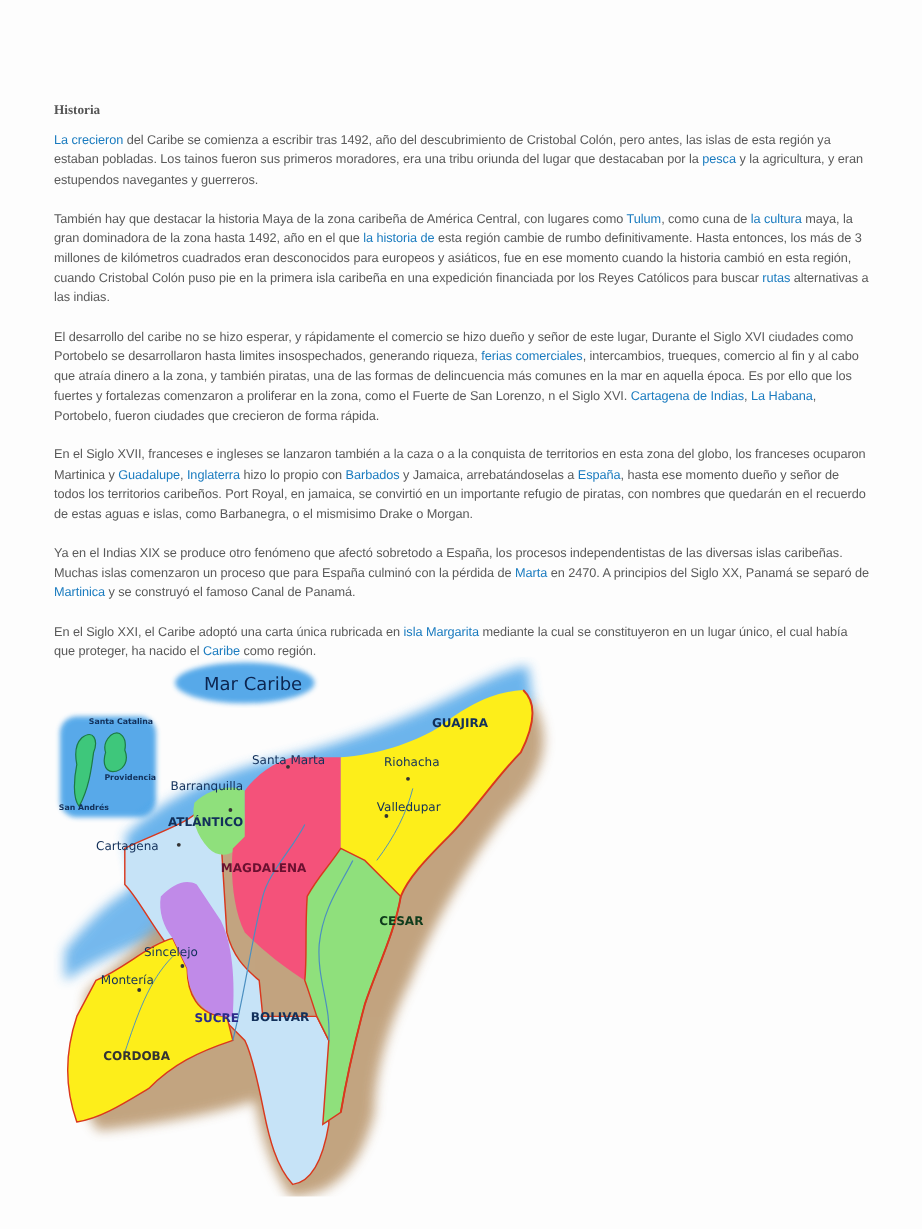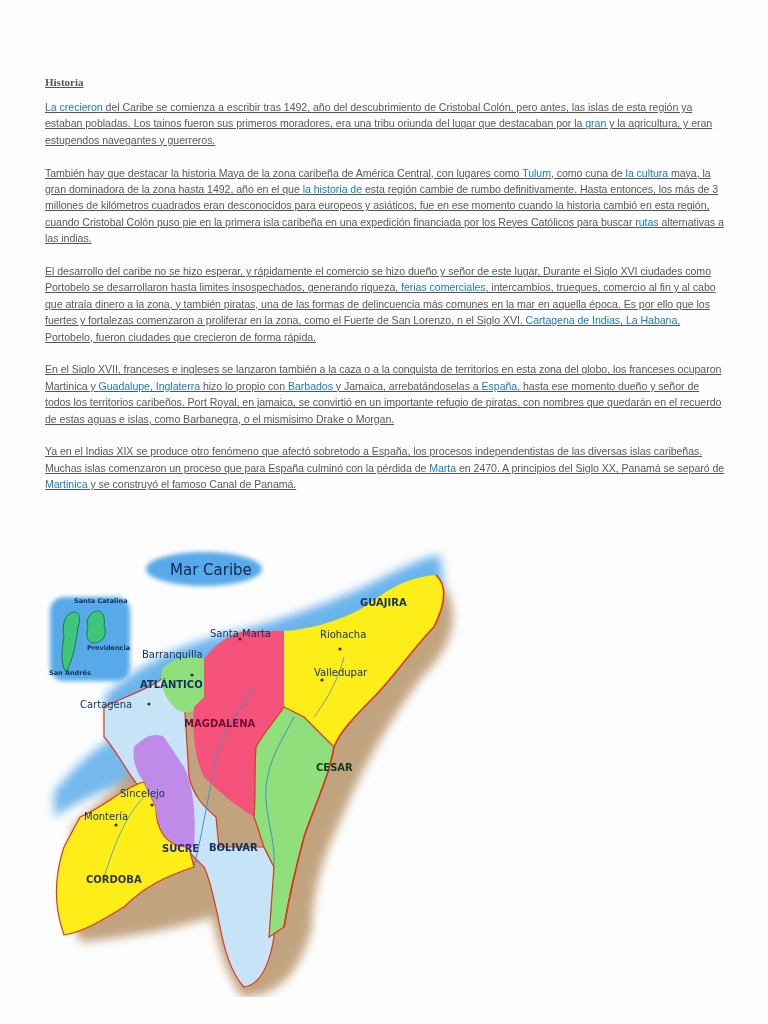--- a/index.html
+++ b/index.html
@@ -3,21 +3,21 @@
   <meta charset="utf-8">
   <style>
     html, body { margin: 0; padding: 0; }
     body {
       width: 768px; height: 1024px; overflow: hidden;
       background: #fdfdfd;
       font-family: "Liberation Sans", sans-serif;
       color: #555;
       position: relative;
     }
-    .doc { position: absolute; left: 45px; top: 74px; width: 680px; text-decoration: underline; }
+    .doc { position: absolute; left: 45px; top: 84px; width: 680px; }
     .doc h3 {
       font-family: "Liberation Serif", serif;
       font-weight: bold; font-size: 11px; color: #555;
       margin: 0 0 9px 0; line-height: 16px;
     }
     .doc p {
       font-size: 10.6px; line-height: 16.4px;
       margin: 0 0 16.4px 0; color: #595959;
       letter-spacing: -0.05px;
     }
@@ -25,25 +25,26 @@
     .map { position: absolute; left: 44px; top: 547px; width: 460px; height: 450px; }
     .map svg { display: block; }
     .lbl { font-family: "DejaVu Sans", sans-serif; font-weight: bold; fill: #12305a; }
   </style>
 </head>
 <body>
 
 <div class="doc">
   <h3>Historia</h3>
   <div id="paras">
-      <p><a>La crecieron</a><span> del Caribe se comienza a escribir tras 1492, año del descubrimiento de Cristobal Colón, pero antes, las islas de esta región ya estaban pobladas. Los tainos fueron sus primeros moradores, era una tribu oriunda del lugar que destacaban por la </span><a>gran</a><span> y la agricultura, y eran estupendos navegantes y guerreros.</span></p>
+      <p><a>La crecieron</a><span> del Caribe se comienza a escribir tras 1492, año del descubrimiento de Cristobal Colón, pero antes, las islas de esta región ya estaban pobladas. Los tainos fueron sus primeros moradores, era una tribu oriunda del lugar que destacaban por la </span><a>pesca</a><span> y la agricultura, y eran estupendos navegantes y guerreros.</span></p>
       <p><span>También hay que destacar la historia Maya de la zona caribeña de América Central, con lugares como </span><a>Tulum</a><span>, como cuna de </span><a>la cultura</a><span> maya, la gran dominadora de la zona hasta 1492, año en el que </span><a>la historia de</a><span> esta región cambie de rumbo definitivamente. Hasta entonces, los más de 3 millones de kilómetros cuadrados eran desconocidos para europeos y asiáticos, fue en ese momento cuando la historia cambió en esta región, cuando Cristobal Colón puso pie en la primera isla caribeña en una expedición financiada por los Reyes Católicos para buscar </span><a>rutas</a><span> alternativas a las indias.</span></p>
       <p><span>El desarrollo del caribe no se hizo esperar, y rápidamente el comercio se hizo dueño y señor de este lugar, Durante el Siglo XVI ciudades como Portobelo se desarrollaron hasta limites insospechados, generando riqueza, </span><a>ferias comerciales</a><span>, intercambios, trueques, comercio al fin y al cabo que atraía dinero a la zona, y también piratas, una de las formas de delincuencia más comunes en la mar en aquella época. Es por ello que los fuertes y fortalezas comenzaron a proliferar en la zona, como el Fuerte de San Lorenzo, n el Siglo XVI. </span><a>Cartagena de Indias</a><span>, </span><a>La Habana</a><span>, Portobelo, fueron ciudades que crecieron de forma rápida.</span></p>
       <p><span>En el Siglo XVII, franceses e ingleses se lanzaron también a la caza o a la conquista de territorios en esta zona del globo, los franceses ocuparon Martinica y </span><a>Guadalupe</a><span>, </span><a>Inglaterra</a><span> hizo lo propio con </span><a>Barbados</a><span> y Jamaica, arrebatándoselas a </span><a>España</a><span>, hasta ese momento dueño y señor de todos los territorios caribeños. Port Royal, en jamaica, se convirtió en un importante refugio de piratas, con nombres que quedarán en el recuerdo de estas aguas e islas, como Barbanegra, o el mismisimo Drake o Morgan.</span></p>
       <p><span>Ya en el Indias XIX se produce otro fenómeno que afectó sobretodo a España, los procesos independentistas de las diversas islas caribeñas. Muchas islas comenzaron un proceso que para España culminó con la pérdida de </span><a>Marta</a><span> en 2470. A principios del Siglo XX, Panamá se separó de </span><a>Martinica</a><span> y se construyó el famoso Canal de Panamá.</span></p>
+      <p><span>En el Siglo XXI, el Caribe adoptó una carta única rubricada en </span><a>isla Margarita</a><span> mediante la cual se constituyeron en un lugar único, el cual había que proteger, ha nacido el </span><a>Caribe</a><span> como región.</span></p>
     </div>
 </div>
 
 <div class="map">
   <svg width="460" height="450" viewBox="0 0 460 450">
     <defs>
       <filter id="blur4" x="-20%" y="-20%" width="140%" height="140%">
           <feGaussianBlur stdDeviation="5"></feGaussianBlur>
         </filter>
       <filter id="blur2">

